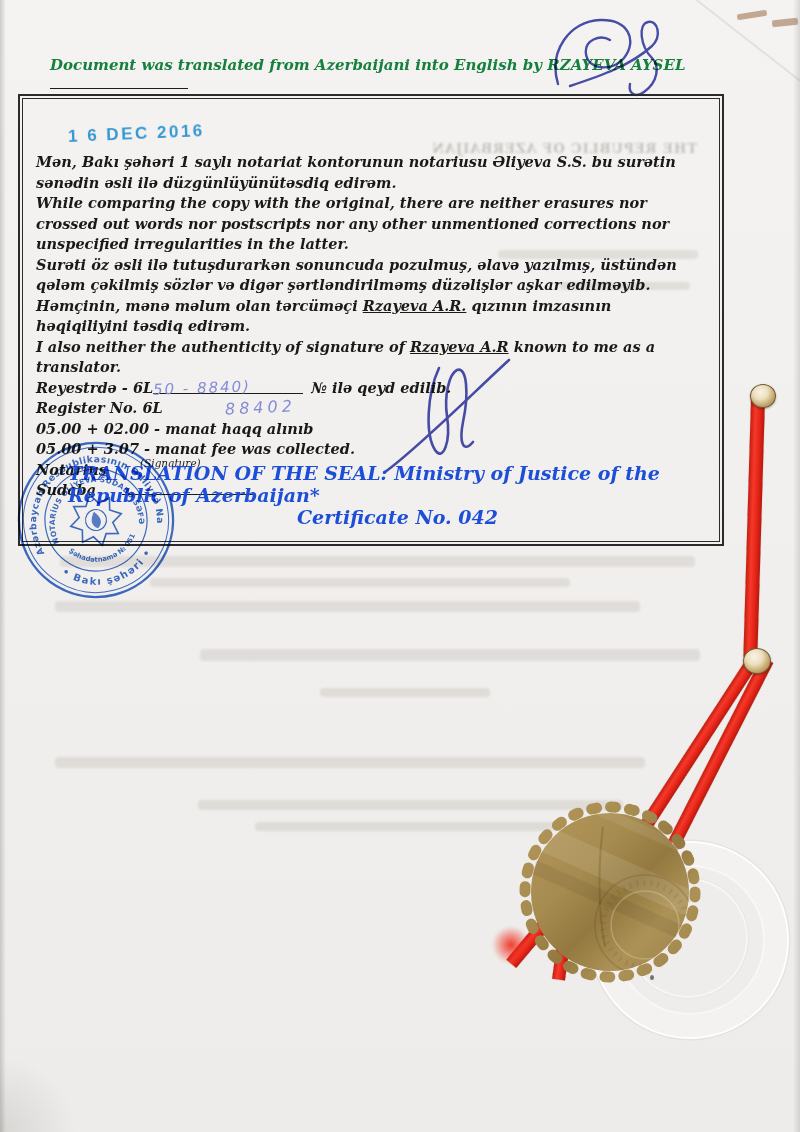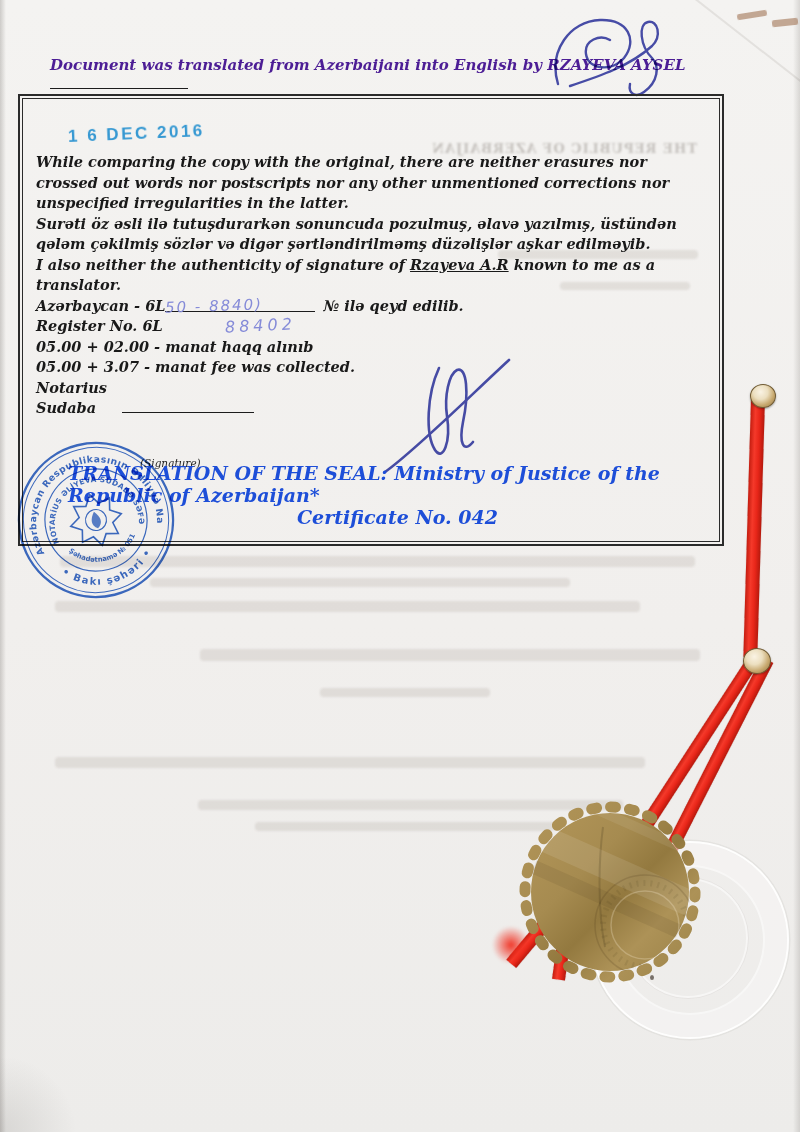--- a/index.html
+++ b/index.html
@@ -12,21 +12,21 @@
   .edge-right{position:absolute;right:0;top:0;width:7px;height:1132px;
     background:linear-gradient(270deg,rgba(90,85,80,.18),rgba(90,85,80,0));}
   .crease{position:absolute;left:688px;top:-8px;width:160px;height:2px;
     background:rgba(80,70,60,.10);transform:rotate(38deg);transform-origin:left top;}
   .rust{position:absolute;background:#9b6a48;opacity:.55;border-radius:2px;filter:blur(.6px);}
   .corner-shadow{position:absolute;left:0;top:1058px;width:80px;height:74px;
     background:radial-gradient(circle at 0 100%,rgba(60,55,50,.12),rgba(60,55,50,0) 70%);}
 
   
   .header-line{position:absolute;left:50px;top:56px;width:700px;
-    font-size:15px;font-weight:bold;font-style:italic;color:#4c1d95;}
+    font-size:15px;font-weight:bold;font-style:italic;color:#15803d;}
   .blank-line{display:inline-block;width:138px;border-bottom:1.6px solid #1c1c1c;
     vertical-align:baseline;height:14px;}
   .sig-top{position:absolute;left:540px;top:6px;width:170px;height:95px;mix-blend-mode:multiply;}
 
   
   .cert-box{position:absolute;left:18px;top:94px;width:702px;height:448px;
     border:2.5px solid #2b2b2b;}
   .cert-box-inner{position:absolute;inset:2px;border:1px solid #2b2b2b;pointer-events:none;}
   .stamp{position:absolute;left:48px;top:28px;
     font-family:"Liberation Sans","DejaVu Sans",sans-serif;
@@ -124,24 +124,26 @@
       <path d="M 18,78 C 8,45 30,15 60,14 C 88,13 98,34 84,52 C 72,66 48,64 46,48 C 44,34 60,28 70,34"></path>
       <path d="M 30,80 C 60,70 90,60 112,40 C 122,30 118,14 108,16 C 98,18 100,40 112,52 C 120,60 118,76 104,86 C 96,92 88,88 90,78"></path>
     </g>
   </svg>
 
   <div class="cert-box">
     <div class="cert-box-inner"></div>
     <div class="stamp">1 6 DEC 2016</div>
 
     <div class="cert-text">
+      <p>Mən, Bakı şəhəri 1 saylı notariat kontorunun notariusu Əliyeva S.S. bu surətin sənədin əsli ilə düzgünlüyünütəsdiq edirəm.</p>
       <p>While comparing the copy with the original, there are neither erasures nor crossed out words nor postscripts nor any other unmentioned corrections nor unspecified irregularities in the latter.</p>
       <p>Surəti öz əsli ilə tutuşdurarkən sonuncuda pozulmuş, əlavə yazılmış, üstündən qələm çəkilmiş sözlər və digər şərtləndirilməmş düzəlişlər aşkar edilməyib.</p>
+      <p><span>Həmçinin, mənə məlum olan tərcüməçi </span><span class="uname">Rzayeva A.R.</span><span> qızının imzasının həqiqiliyini təsdiq edirəm.</span></p>
       <p><span>I also neither the authenticity of signature of </span><span class="uname">Rzayeva A.R</span><span> known to me as a translator.</span></p>
-      <p><span>Azərbaycan - 6L</span><span class="reg-underline"><span class="hand">50 - 8840)</span></span><span>№   ilə qeyd edilib.</span></p>
+      <p><span>Reyestrdə - 6L</span><span class="reg-underline"><span class="hand">50 - 8840)</span></span><span>№   ilə qeyd edilib.</span></p>
       <p><span>Register No. 6L</span><span class="hand hand2">88402</span></p>
       <p>05.00 + 02.00 - manat haqq alınıb</p>
       <p>05.00 + 3.07 -  manat fee was collected.</p>
       <p>Notarius</p>
       <p><span>Sudaba</span><span class="notary-underline"></span></p>
     </div>
 
     <div class="sig-caption">(Signature)</div>
 
     <svg class="sig-mid" viewBox="0 0 140 125">

